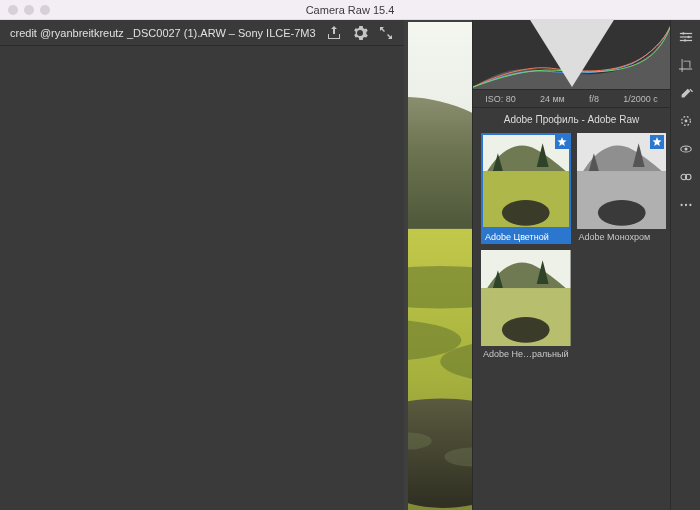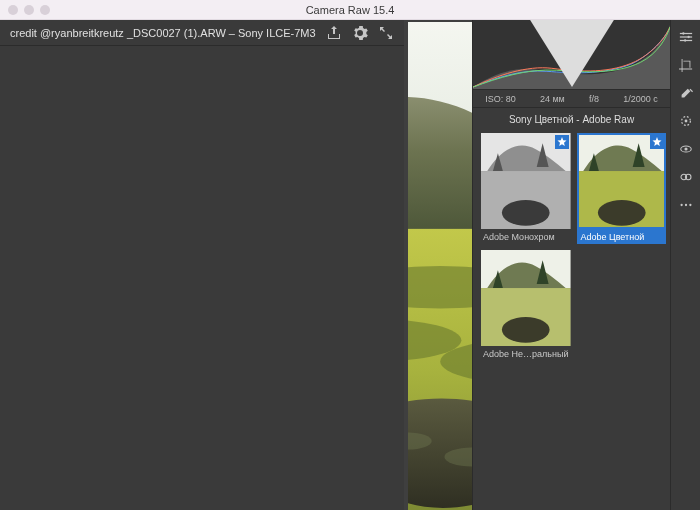--- a/index.html
+++ b/index.html
@@ -168,57 +168,57 @@
         </div>
 
         <div class="metarow">
           <span>ISO: 80</span>
           <span>24 мм</span>
           <span>f/8</span>
           <span>1/2000 с</span>
         </div>
 
 
-        <div class="subhead">Sony Цветной - Adobe Raw</div>
+        <div class="subhead">Adobe Профиль - Adobe Raw</div>
 
         <div class="thumbs" id="thumbs">
-            <div class="thumb">
-              <svg class="pic" viewBox="0 0 90 100" preserveAspectRatio="xMidYMid slice">
-    <rect width="90" height="40" fill="#e5e5e5"></rect>
-    <path d="M5 42 C22 14 40 10 55 18 C70 26 80 36 88 42 Z" fill="#8f8f8f"></path>
-    <rect y="40" width="90" height="60" fill="#b0b0b0"></rect>
-    <path d="M56 36 L62 12 L68 36 Z" fill="#555"></path>
-    <path d="M12 40 L17 22 L22 40 Z" fill="#555"></path>
-    <ellipse cx="45" cy="82" rx="24" ry="13" fill="#3a3a3a"></ellipse>
-  </svg>
-              <div class="star">
-                <svg viewBox="0 0 10 10">
-                  <path d="M5 0l1.2 3.2L9.5 3.5 7 5.7l.8 3.3L5 7.3 2.2 9l.8-3.3L.5 3.5l3.3-.3z"></path>
-                </svg>
-              </div>
-              <div class="lbl">Adobe Монохром</div>
-            </div>
             <div class="thumb sel">
               <svg class="pic" viewBox="0 0 90 100" preserveAspectRatio="xMidYMid slice">
     <rect width="90" height="40" fill="#eef1e8"></rect>
     <path d="M5 42 C22 14 40 10 55 18 C70 26 80 36 88 42 Z" fill="#6f7a52"></path>
     <rect y="40" width="90" height="60" fill="#aeb84a"></rect>
     <path d="M56 36 L62 12 L68 36 Z" fill="#2f4328"></path>
     <path d="M12 40 L17 22 L22 40 Z" fill="#2f4328"></path>
     <ellipse cx="45" cy="82" rx="24" ry="13" fill="#3b3b2a"></ellipse>
   </svg>
               <div class="star">
                 <svg viewBox="0 0 10 10">
                   <path d="M5 0l1.2 3.2L9.5 3.5 7 5.7l.8 3.3L5 7.3 2.2 9l.8-3.3L.5 3.5l3.3-.3z"></path>
                 </svg>
               </div>
               <div class="lbl">Adobe Цветной</div>
             </div>
             <div class="thumb">
               <svg class="pic" viewBox="0 0 90 100" preserveAspectRatio="xMidYMid slice">
+    <rect width="90" height="40" fill="#e5e5e5"></rect>
+    <path d="M5 42 C22 14 40 10 55 18 C70 26 80 36 88 42 Z" fill="#8f8f8f"></path>
+    <rect y="40" width="90" height="60" fill="#b0b0b0"></rect>
+    <path d="M56 36 L62 12 L68 36 Z" fill="#555"></path>
+    <path d="M12 40 L17 22 L22 40 Z" fill="#555"></path>
+    <ellipse cx="45" cy="82" rx="24" ry="13" fill="#3a3a3a"></ellipse>
+  </svg>
+              <div class="star">
+                <svg viewBox="0 0 10 10">
+                  <path d="M5 0l1.2 3.2L9.5 3.5 7 5.7l.8 3.3L5 7.3 2.2 9l.8-3.3L.5 3.5l3.3-.3z"></path>
+                </svg>
+              </div>
+              <div class="lbl">Adobe Монохром</div>
+            </div>
+            <div class="thumb">
+              <svg class="pic" viewBox="0 0 90 100" preserveAspectRatio="xMidYMid slice">
     <rect width="90" height="40" fill="#eef1e8"></rect>
     <path d="M5 42 C22 14 40 10 55 18 C70 26 80 36 88 42 Z" fill="#6f7a52"></path>
     <rect y="40" width="90" height="60" fill="#b7bf6e"></rect>
     <path d="M56 36 L62 12 L68 36 Z" fill="#2f4328"></path>
     <path d="M12 40 L17 22 L22 40 Z" fill="#2f4328"></path>
     <ellipse cx="45" cy="82" rx="24" ry="13" fill="#3b3b2a"></ellipse>
   </svg>
               <div class="lbl">Adobe Не…ральный</div>
             </div>
           </div>

